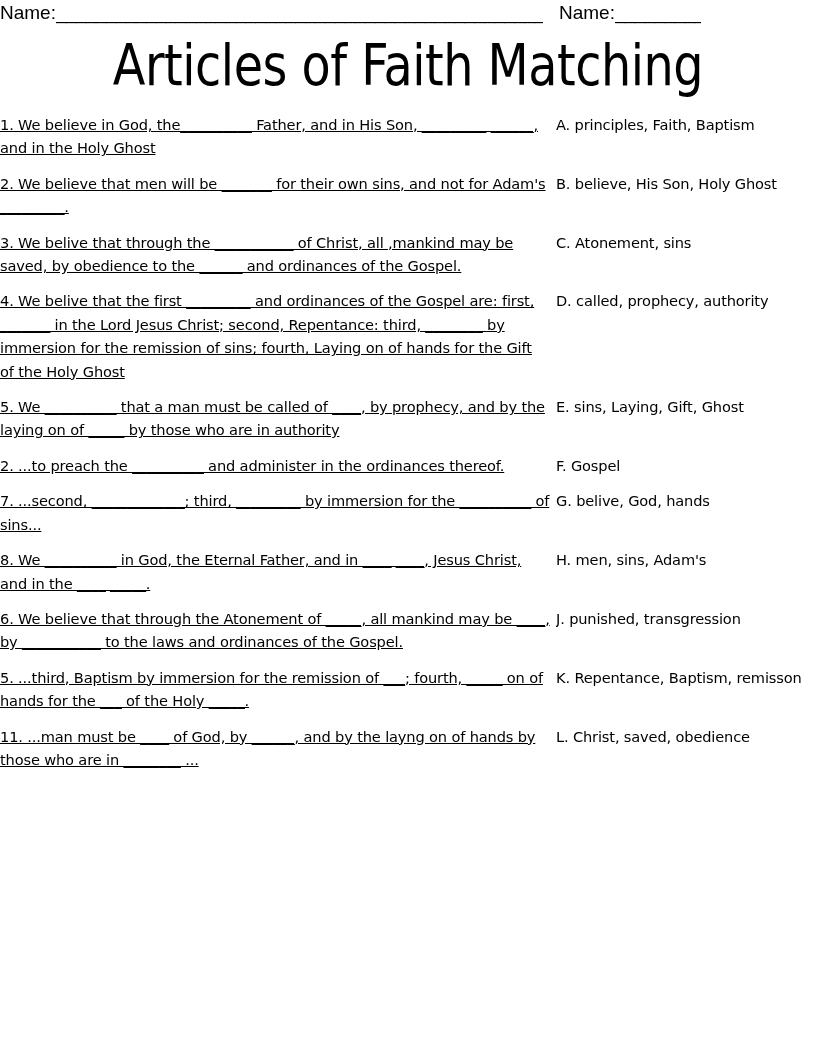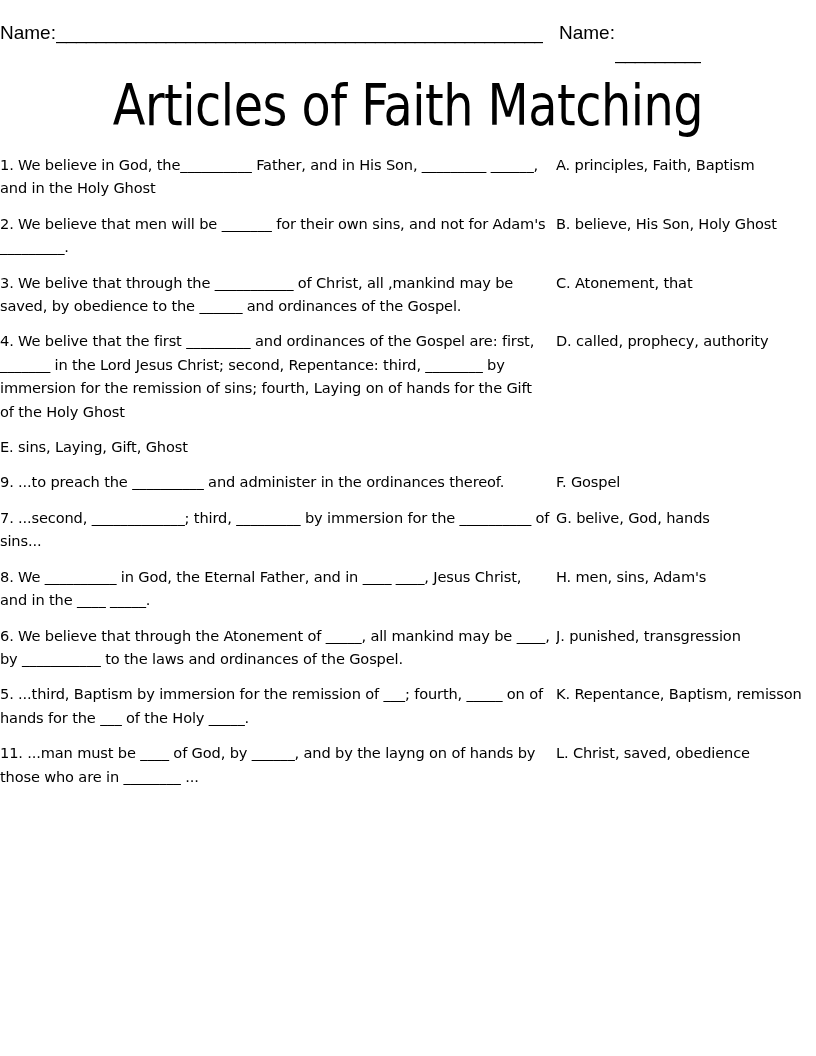--- a/index.html
+++ b/index.html
@@ -12,42 +12,42 @@
     height: 1056px;
     font-family: "DejaVu Sans", sans-serif;
     color: #000000;
     overflow: hidden;
     position: relative;
   }
 
   
   .namedate {
     display: flex;
-    align-items: center;
+    align-items: flex-end;
     font-family: "Liberation Sans", sans-serif;
     font-size: 19px;
     line-height: 22px;
     padding-top: 2px;
     white-space: nowrap;
   }
   .nd-label {
     font-family: "Liberation Sans", sans-serif;
     font-size: 19px;
     letter-spacing: 0px;
   }
   .nd-rule {
     font-family: "Liberation Sans", sans-serif;
     font-size: 19px;
     letter-spacing: -0.6px;
     overflow: hidden;
     display: inline-block;
     vertical-align: baseline;
   }
   .nd-rule-name { width: 487px; }
-  .nd-rule-date { width: 86px; margin-top: 40px; }
+  .nd-rule-date { width: 86px; }
   .nd-gap { display: inline-block; width: 16px; }
 
   
   .title {
     text-align: center;
     font-family: "DejaVu Sans Condensed", "Liberation Sans Narrow", "DejaVu Sans", sans-serif;
     font-size: 57px;
     font-weight: 400;
     line-height: 62px;
     letter-spacing: -0.5px;
@@ -82,20 +82,21 @@
   .qtext, .atext {
     font-family: "DejaVu Sans", sans-serif;
     font-size: 14.6px;
     line-height: 23.4px;
     letter-spacing: -0.15px;
     margin: 0;
     word-spacing: 0px;
   }
   .qtext {
     text-align: left;
+    text-decoration: underline;
   }
   .atext {
     white-space: nowrap;
   }
 </style>
 </head>
 <body>
 
 <div class="namedate">
   <span class="nd-label">Name:</span>
@@ -125,42 +126,45 @@
     <div class="a-col">
       <p class="atext">B. believe, His Son, Holy Ghost</p>
     </div>
   </div>
 
   <div class="row">
     <div class="q-col">
       <p class="qtext">3. We belive that through the ___________ of Christ, all ,mankind may be saved, by obedience to the ______ and ordinances of the Gospel.</p>
     </div>
     <div class="a-col">
-      <p class="atext">C. Atonement, that</p>
+      <p class="atext">C. Atonement, sins</p>
     </div>
   </div>
 
   <div class="row">
     <div class="q-col">
       <p class="qtext">4. We belive that the first _________ and ordinances of the Gospel are: first, _______ in the Lord Jesus Christ; second, Repentance: third, ________ by immersion for the remission of sins; fourth, Laying on of hands for the Gift of the Holy Ghost</p>
     </div>
     <div class="a-col">
       <p class="atext">D. called, prophecy, authority</p>
     </div>
   </div>
 
   <div class="row">
+    <div class="q-col">
+      <p class="qtext">5. We __________ that a man must be called of ____, by prophecy, and by the laying on of _____ by those who are in authority</p>
+    </div>
     <div class="a-col">
       <p class="atext">E. sins, Laying, Gift, Ghost</p>
     </div>
   </div>
 
   <div class="row">
     <div class="q-col">
-      <p class="qtext">9. ...to preach the __________ and administer in the ordinances thereof.</p>
+      <p class="qtext">2. ...to preach the __________ and administer in the ordinances thereof.</p>
     </div>
     <div class="a-col">
       <p class="atext">F. Gospel</p>
     </div>
   </div>
 
   <div class="row">
     <div class="q-col">
       <p class="qtext">7. ...second, _____________; third, _________ by immersion for the __________ of sins...</p>
     </div>

